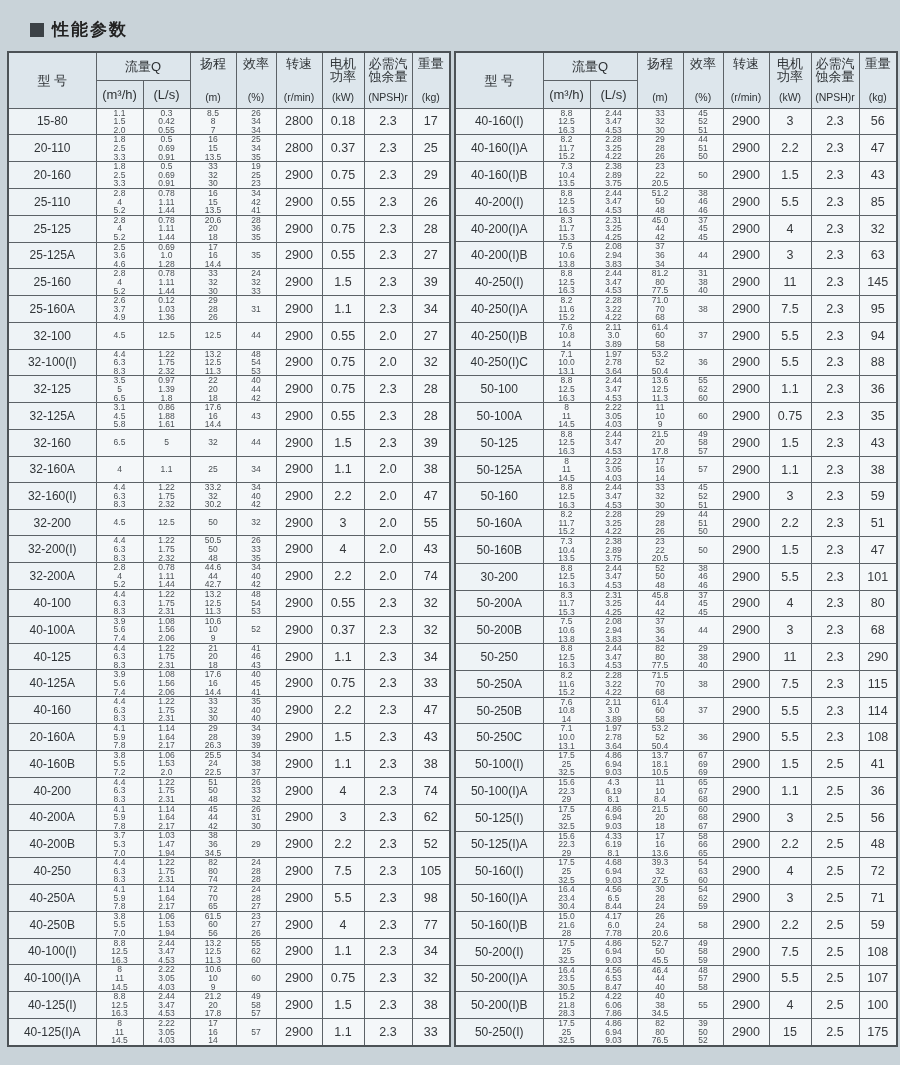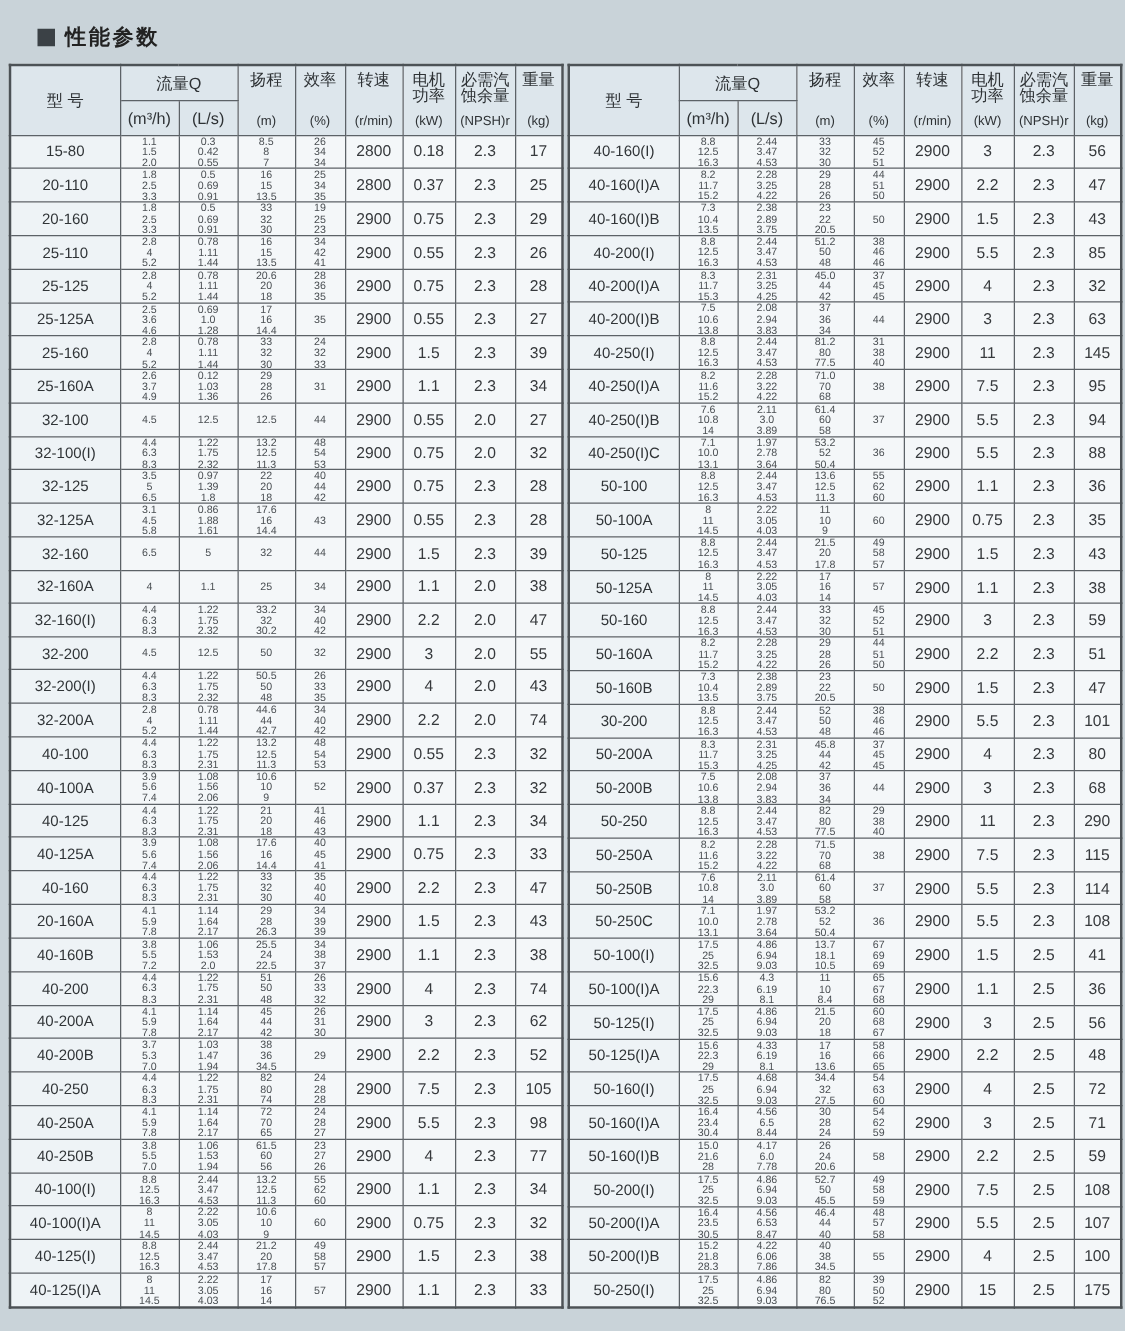--- a/index.html
+++ b/index.html
@@ -1333,21 +1333,21 @@
           <td class="big">48</td>
         </tr>
         <tr>
           <td class="model">50-160(I)</td>
           <td class="lines">17.5
 25
 32.5</td>
           <td class="lines">4.68
 6.94
 9.03</td>
-          <td class="lines">34.4
+          <td class="lines">39.3
 32
 27.5</td>
           <td class="lines">54
 63
 60</td>
           <td class="big">2900</td>
           <td class="big">4</td>
           <td class="big">2.5</td>
           <td class="big">72</td>
         </tr>

